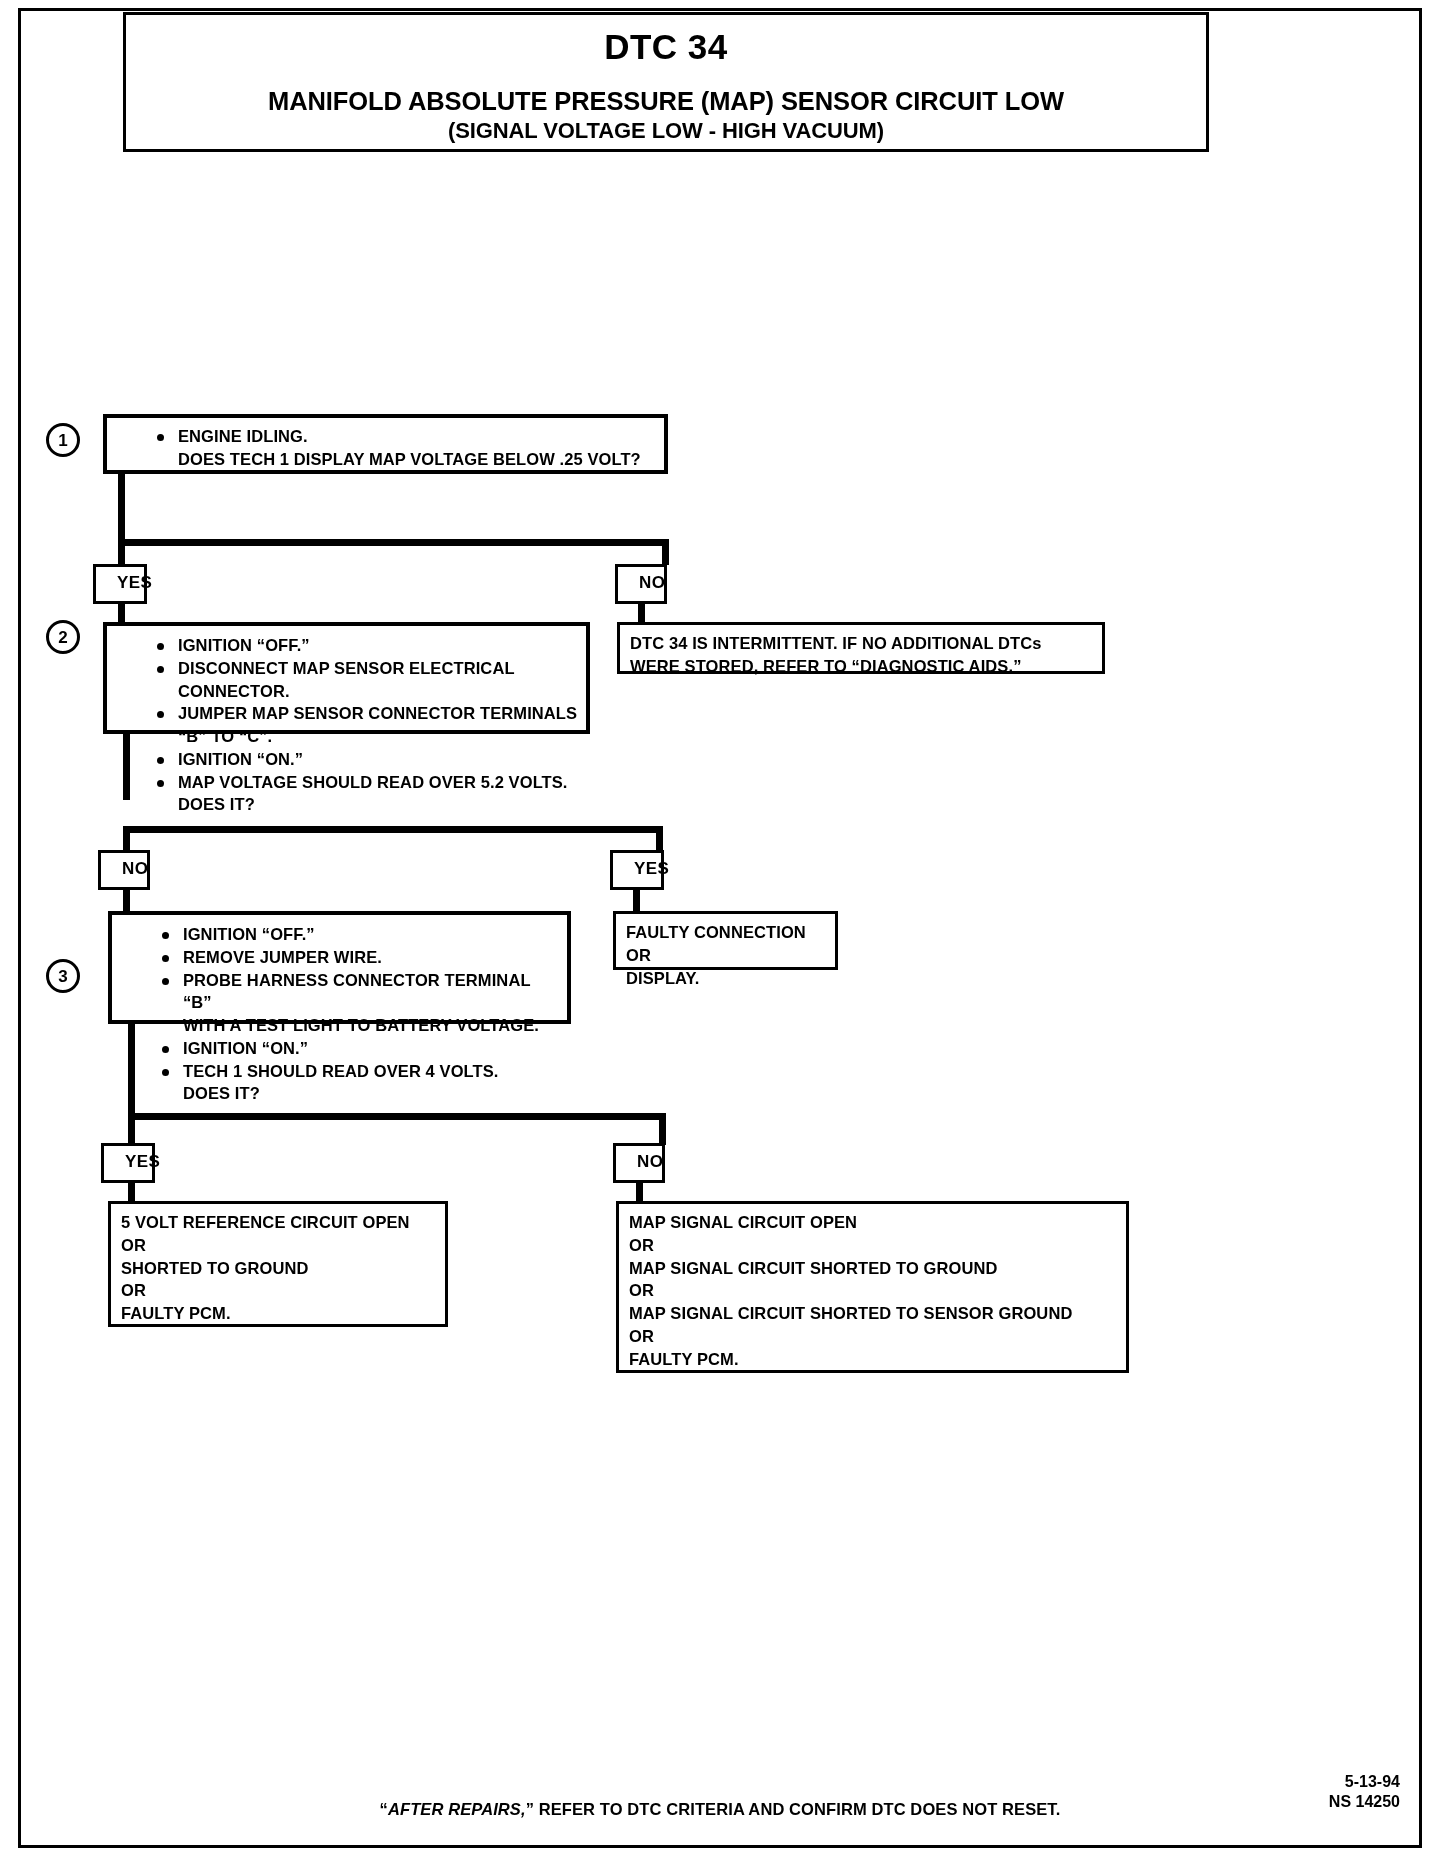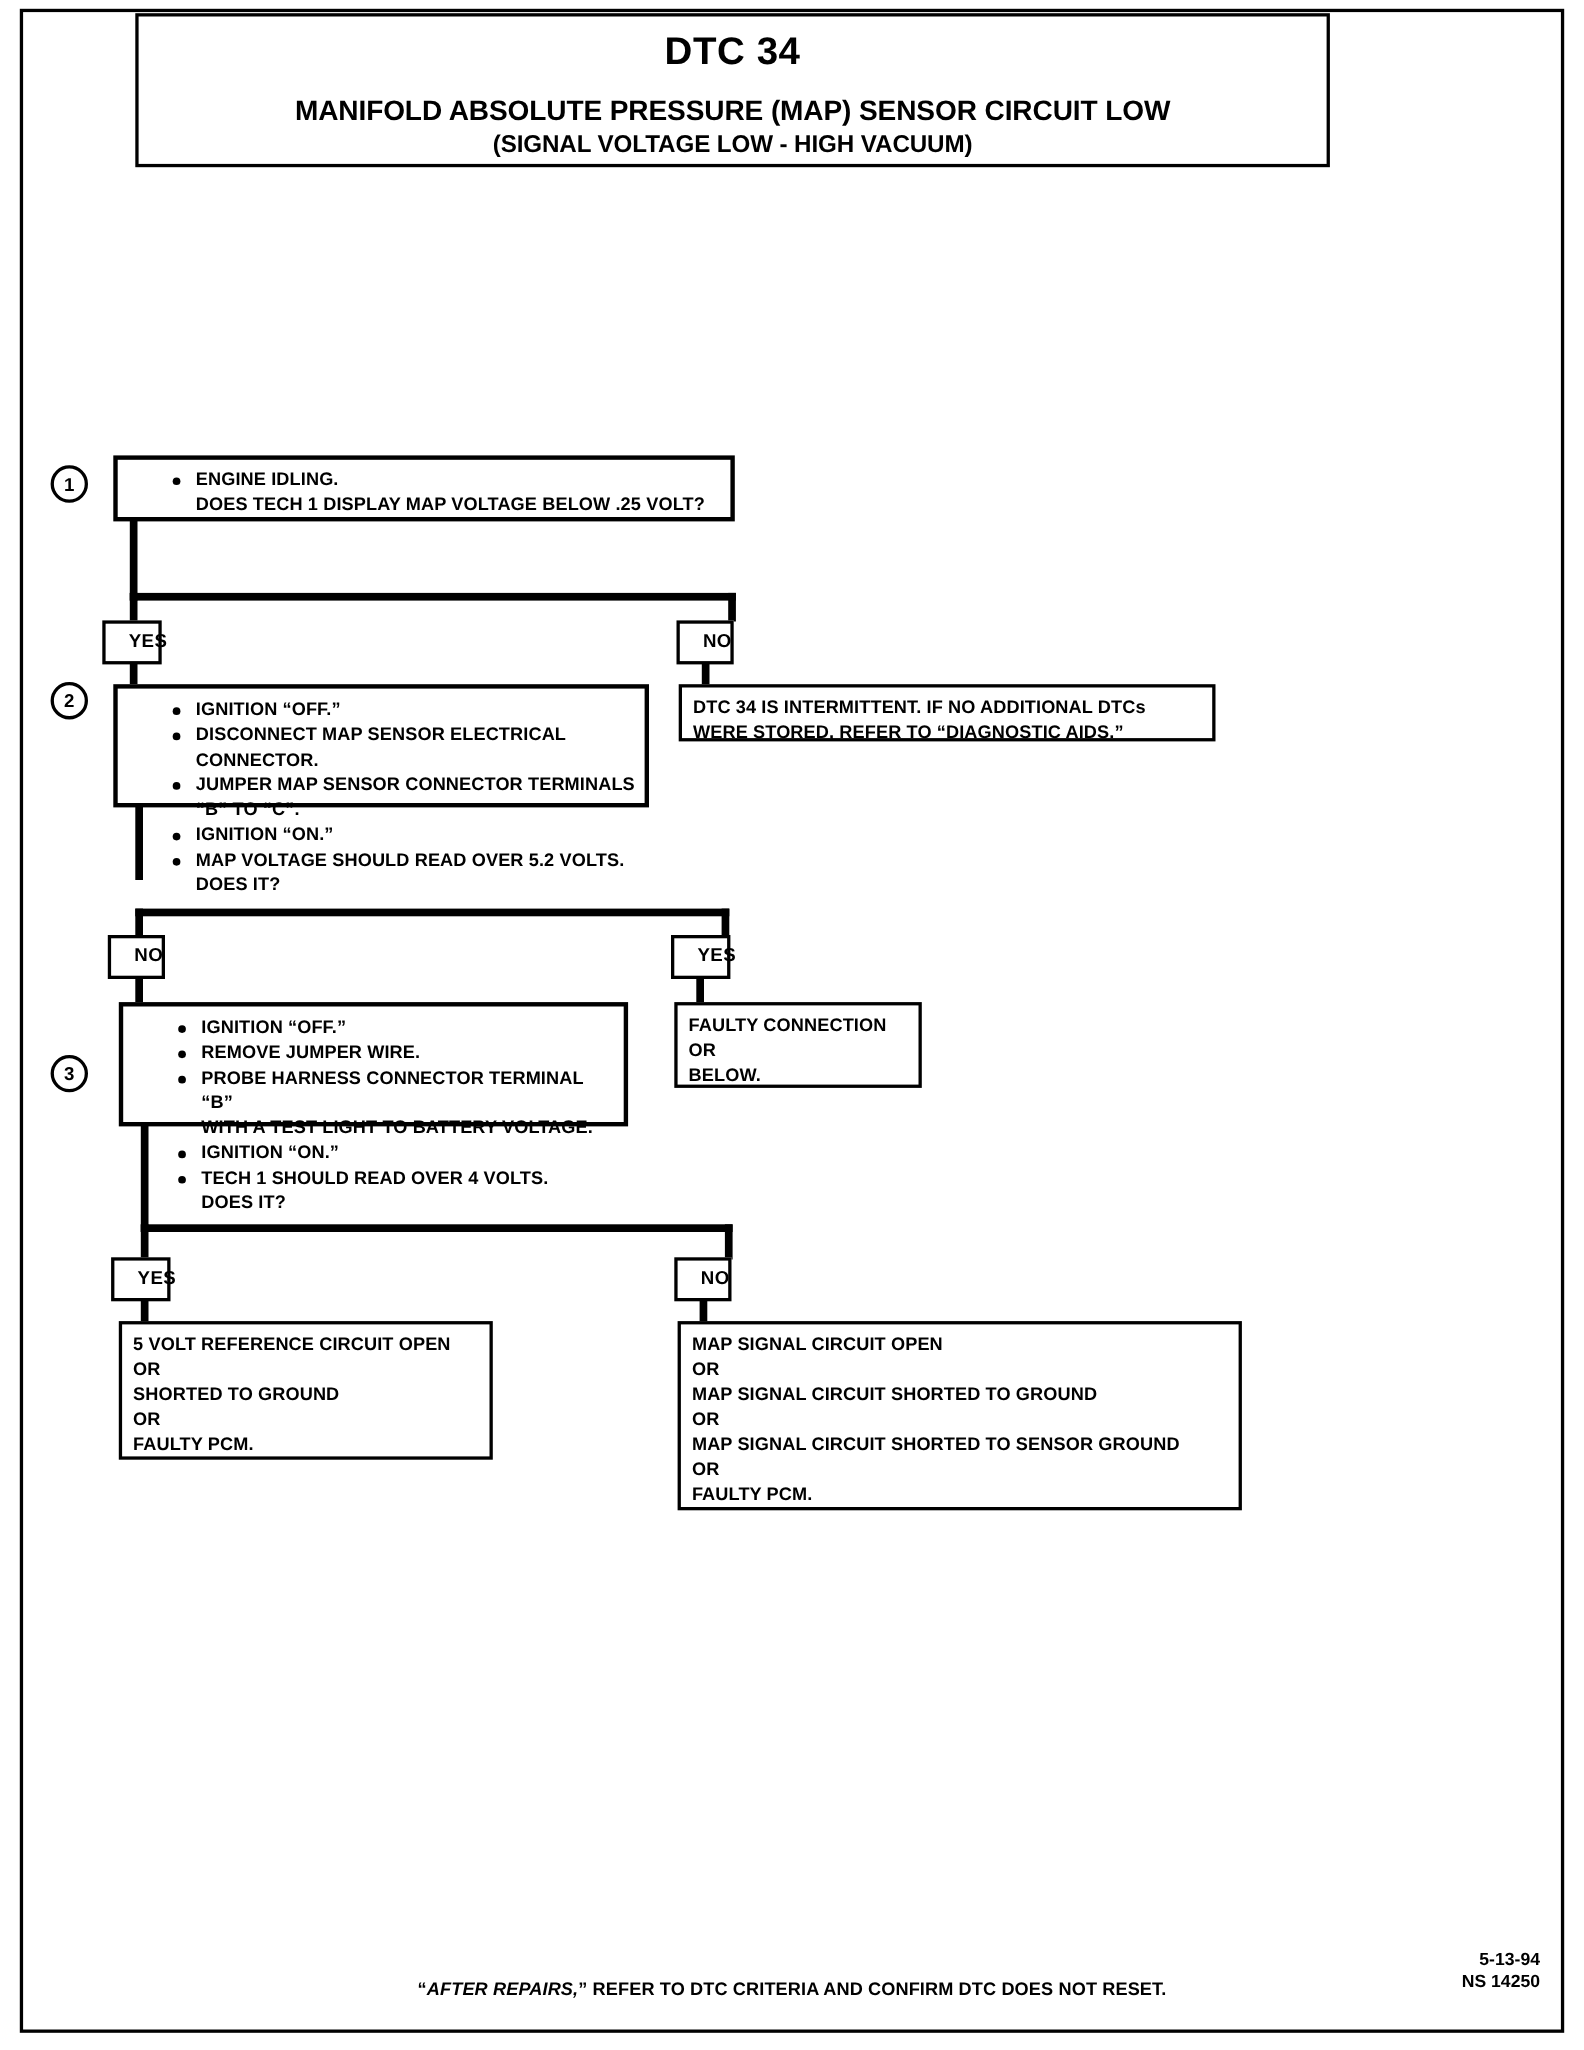--- a/index.html
+++ b/index.html
@@ -233,25 +233,25 @@
   <div class="ln-h" style="left:123px; top:826px; width:540px;"></div>
   <div class="ln-v" style="left:656px; top:826px; height:26px;"></div>
   <div class="ln-v" style="left:123px; top:826px; height:26px;"></div>
 
   <div class="tag" style="left:98px; top:850px; width:52px; height:40px;">NO</div>
   <div class="tag" style="left:610px; top:850px; width:54px; height:40px;">YES</div>
 
   <div class="ln-v" style="left:123px; top:888px; height:25px;"></div>
   <div class="ln-v" style="left:633px; top:888px; height:25px;"></div>
 
-  <div class="fbox" style="left:613px; top:911px; width:225px; height:78px;">
+  <div class="fbox" style="left:613px; top:911px; width:225px; height:59px;">
     <ul class="plist">
       <li>FAULTY CONNECTION</li>
       <li>OR</li>
-      <li>BELOW.</li>
+      <li>DISPLAY.</li>
     </ul>
   </div>
 
   <div class="stepnum" style="left:46px; top:959px;"><span>3</span></div>
 
   <div class="fbox thick" style="left:108px; top:911px; width:463px; height:113px; padding-top:8px;">
     <ul class="blist">
       <li>
         <span class="bullet"></span>
         <span class="ln">IGNITION “OFF.”</span>

